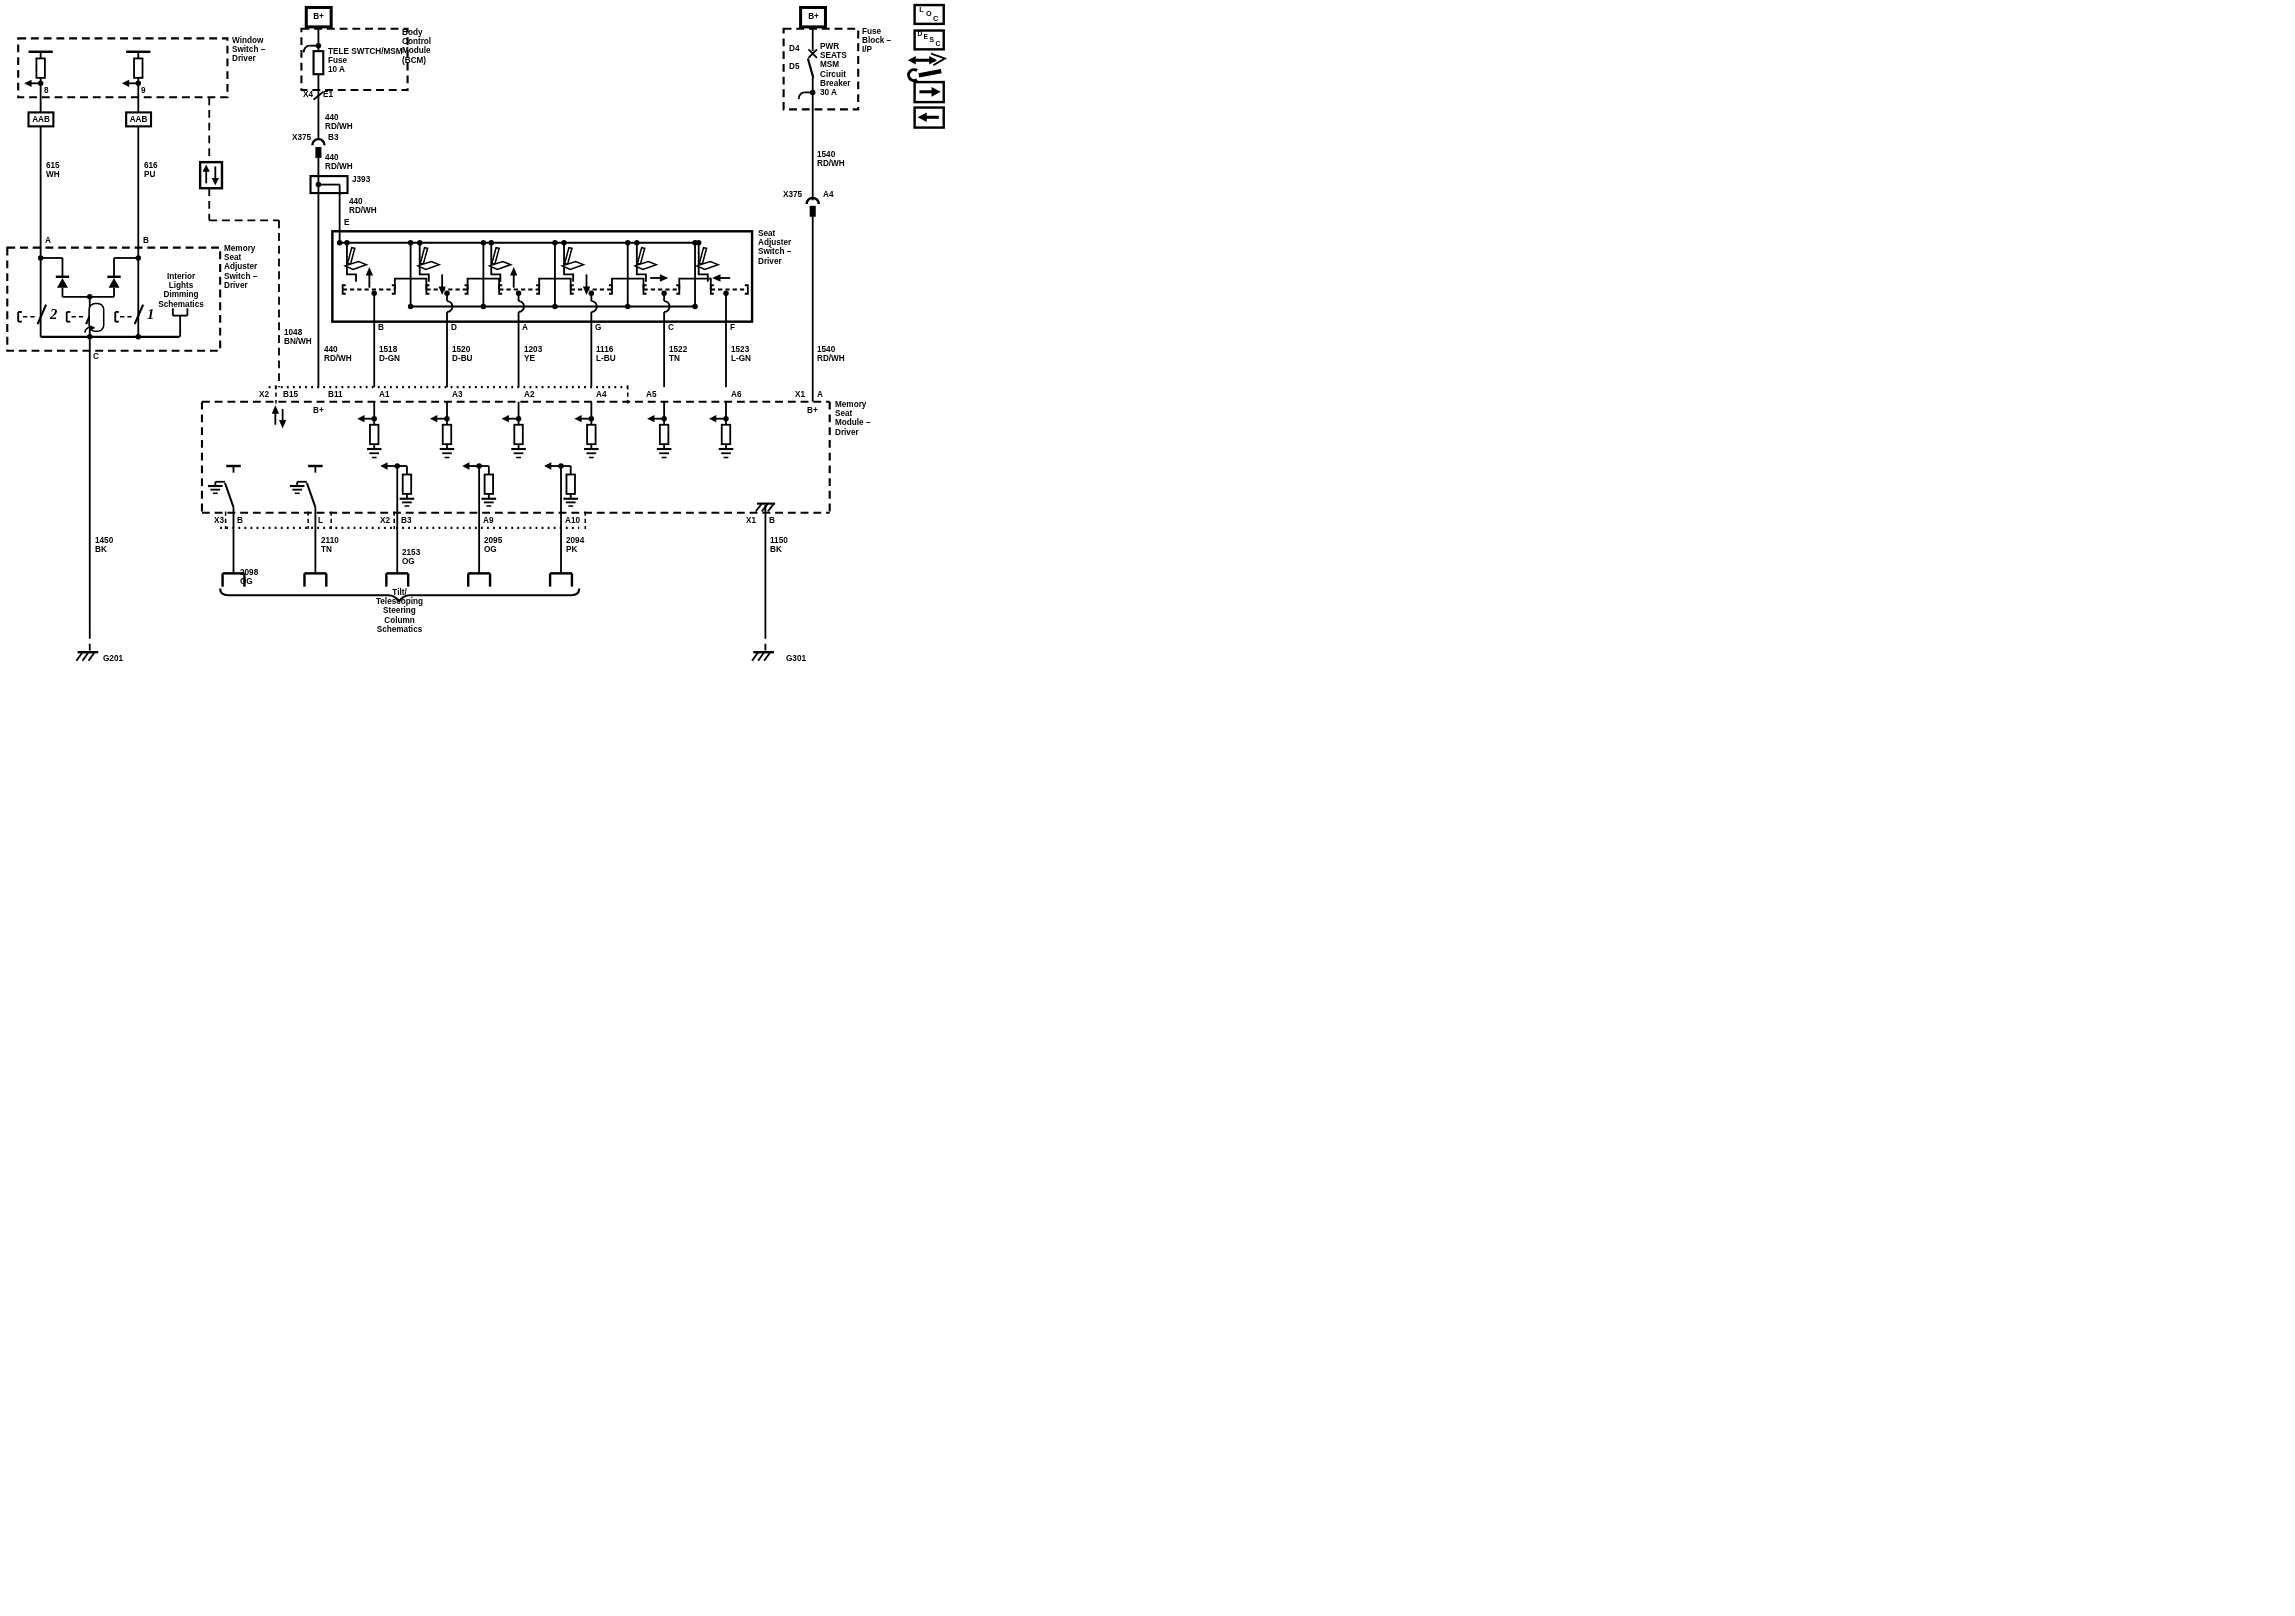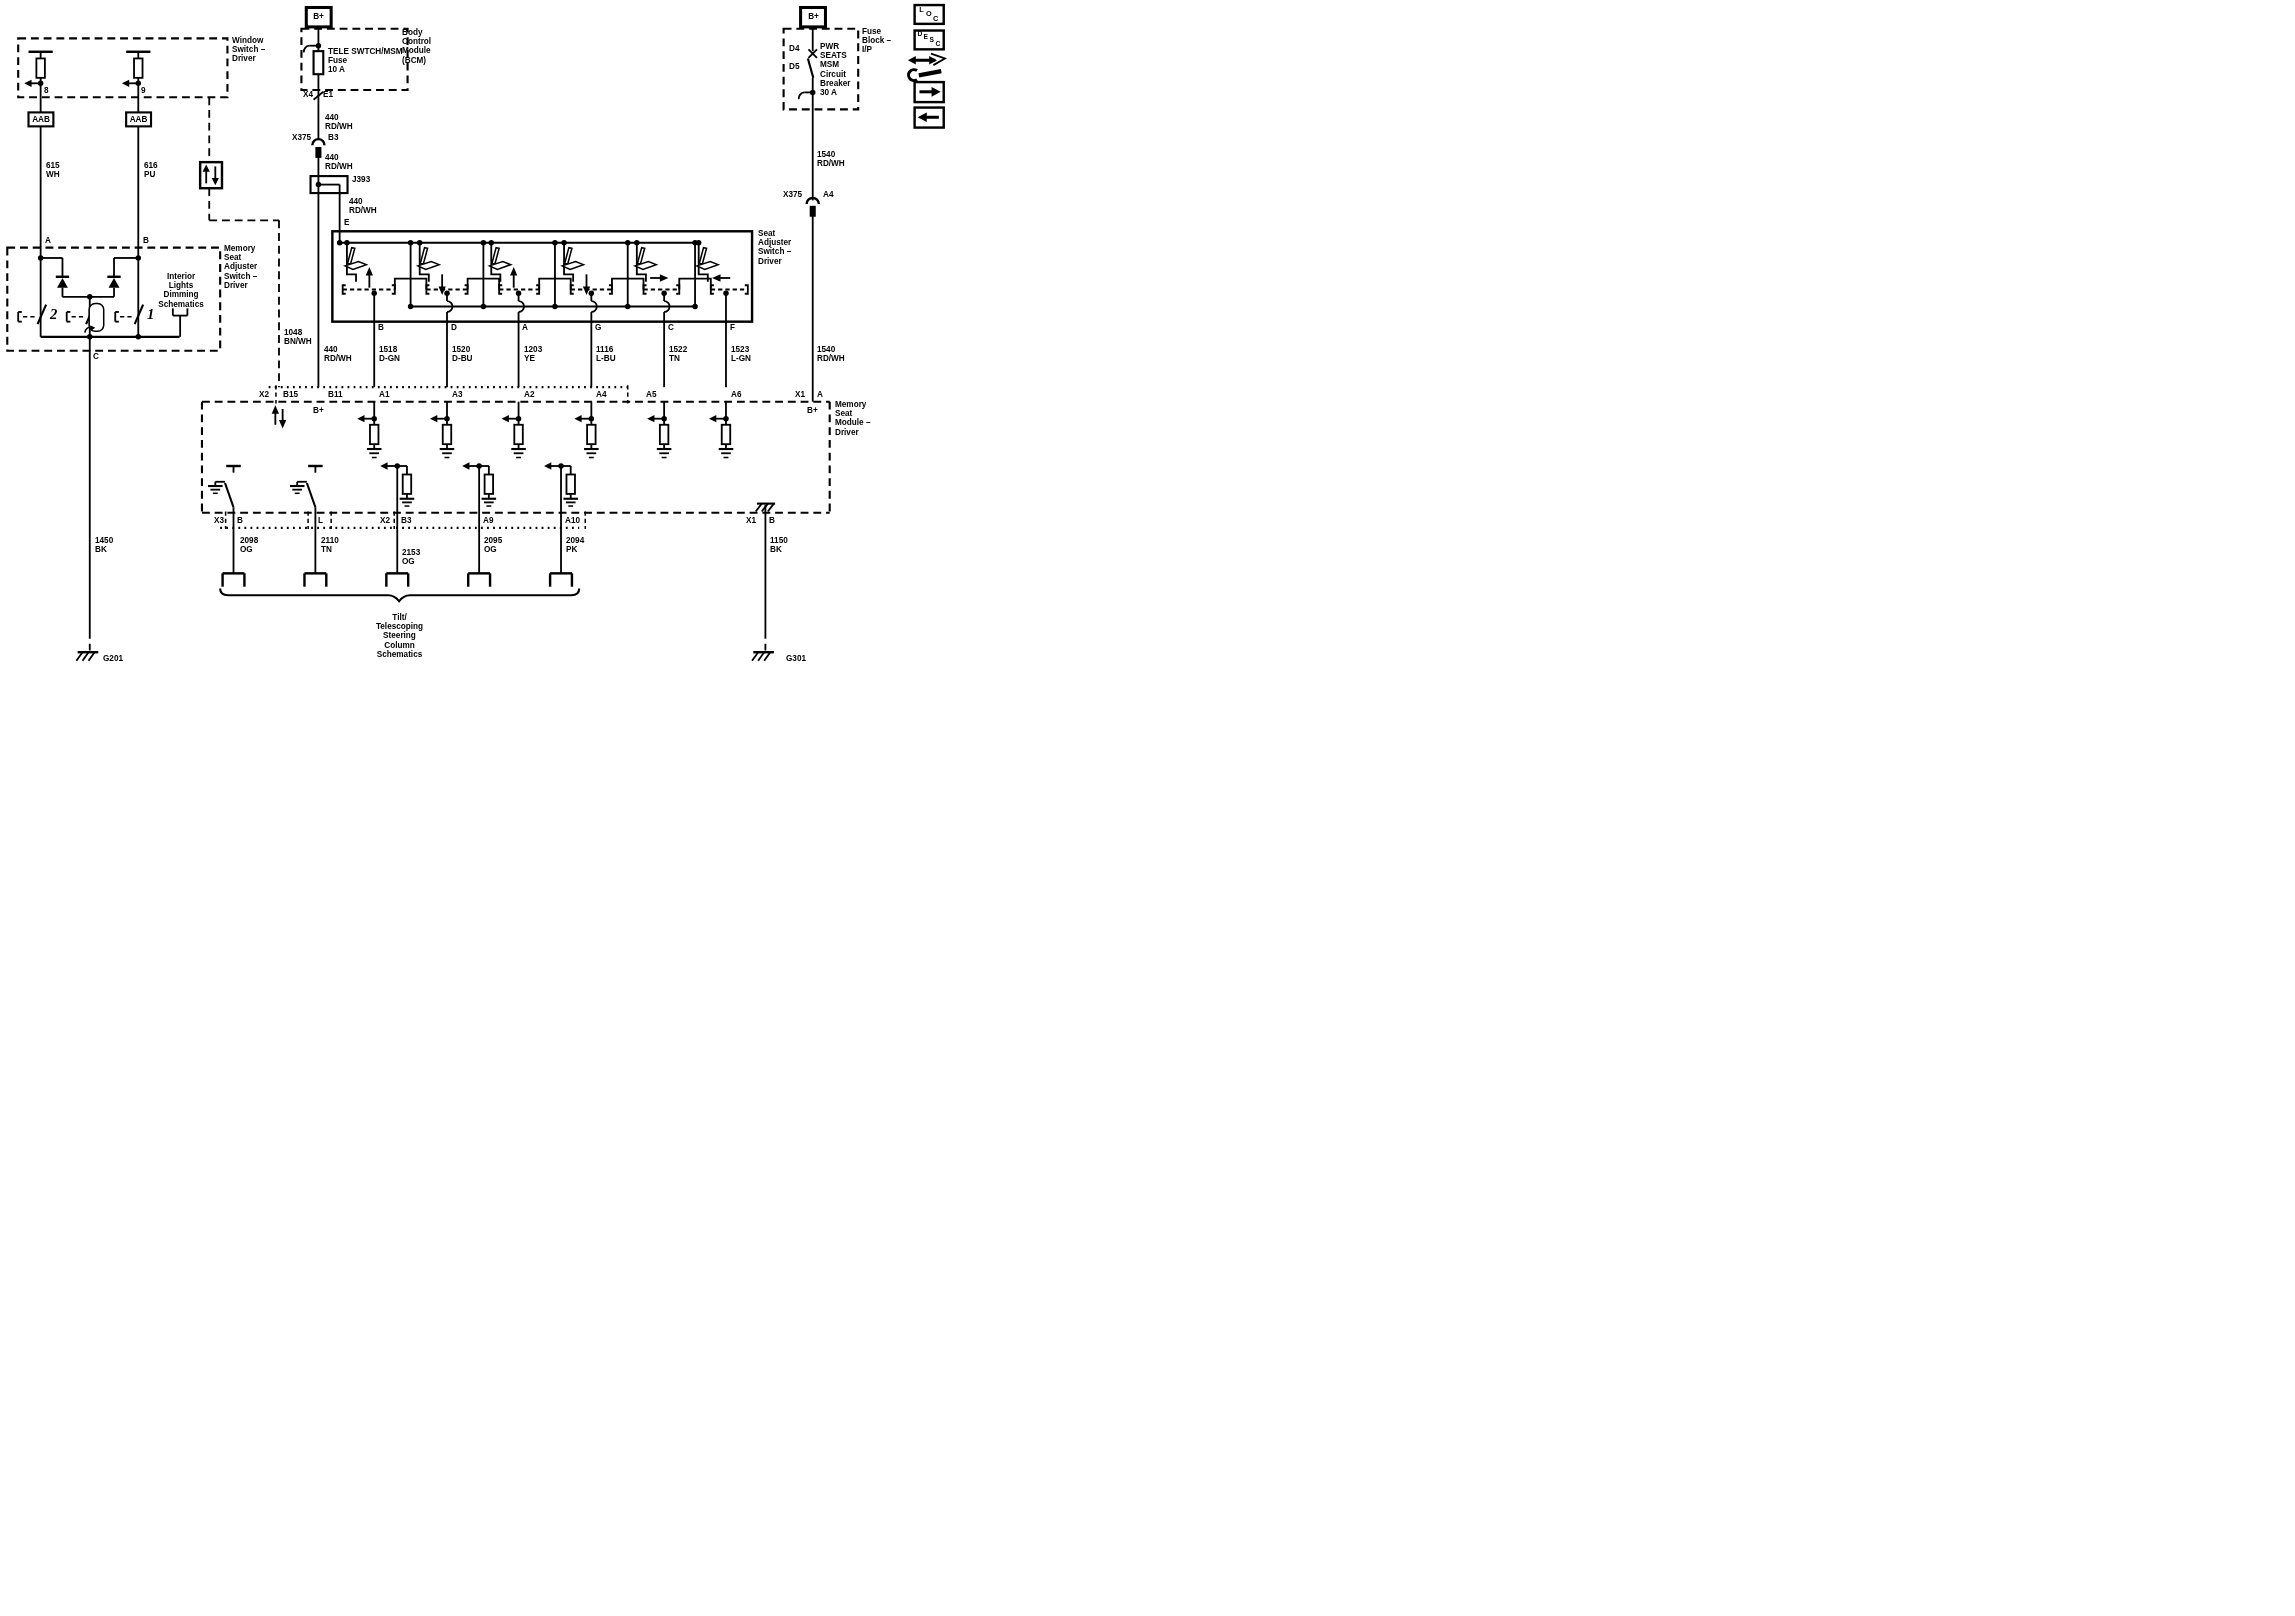--- a/index.html
+++ b/index.html
@@ -598,33 +598,33 @@
 <div class="lbl" style="left:214px;top:516px">X3</div>
 <div class="lbl" style="left:237px;top:516px">B</div>
 <div class="lbl" style="left:318px;top:516px">L</div>
 <div class="lbl" style="left:380px;top:516px">X2</div>
 <div class="lbl" style="left:401px;top:516px">B3</div>
 <div class="lbl" style="left:483px;top:516px">A9</div>
 <div class="lbl" style="left:565px;top:516px">A10</div>
 <div class="lbl" style="left:746px;top:516px">X1</div>
 <div class="lbl" style="left:769px;top:516px">B</div>
 
-<div class="lbl" style="left:240px;top:536px">2098
+<div class="lbl" style="left:240px;top:568px">2098
 OG</div>
 <div class="lbl" style="left:321px;top:536px">2110
 TN</div>
 <div class="lbl" style="left:402px;top:548px">2153
 OG</div>
 <div class="lbl" style="left:484px;top:536px">2095
 OG</div>
 <div class="lbl" style="left:566px;top:536px">2094
 PK</div>
 <div class="lbl" style="left:770px;top:536px">1150
 BK</div>
-<div class="lbl ctr" style="left:357px;top:613px;width:85px">Tilt/
+<div class="lbl ctr" style="left:357px;top:588px;width:85px">Tilt/
 Telescoping
 Steering
 Column
 Schematics</div>
 <div class="lbl" style="left:786px;top:654px">G301</div>
 
 <div class="iconbox" style="left:915px;top:4.9px">
   <span style="left:4.2px;top:1.2px">L</span>
   <span style="left:11px;top:5.5px">O</span>
   <span style="left:18px;top:9.7px">C</span>

